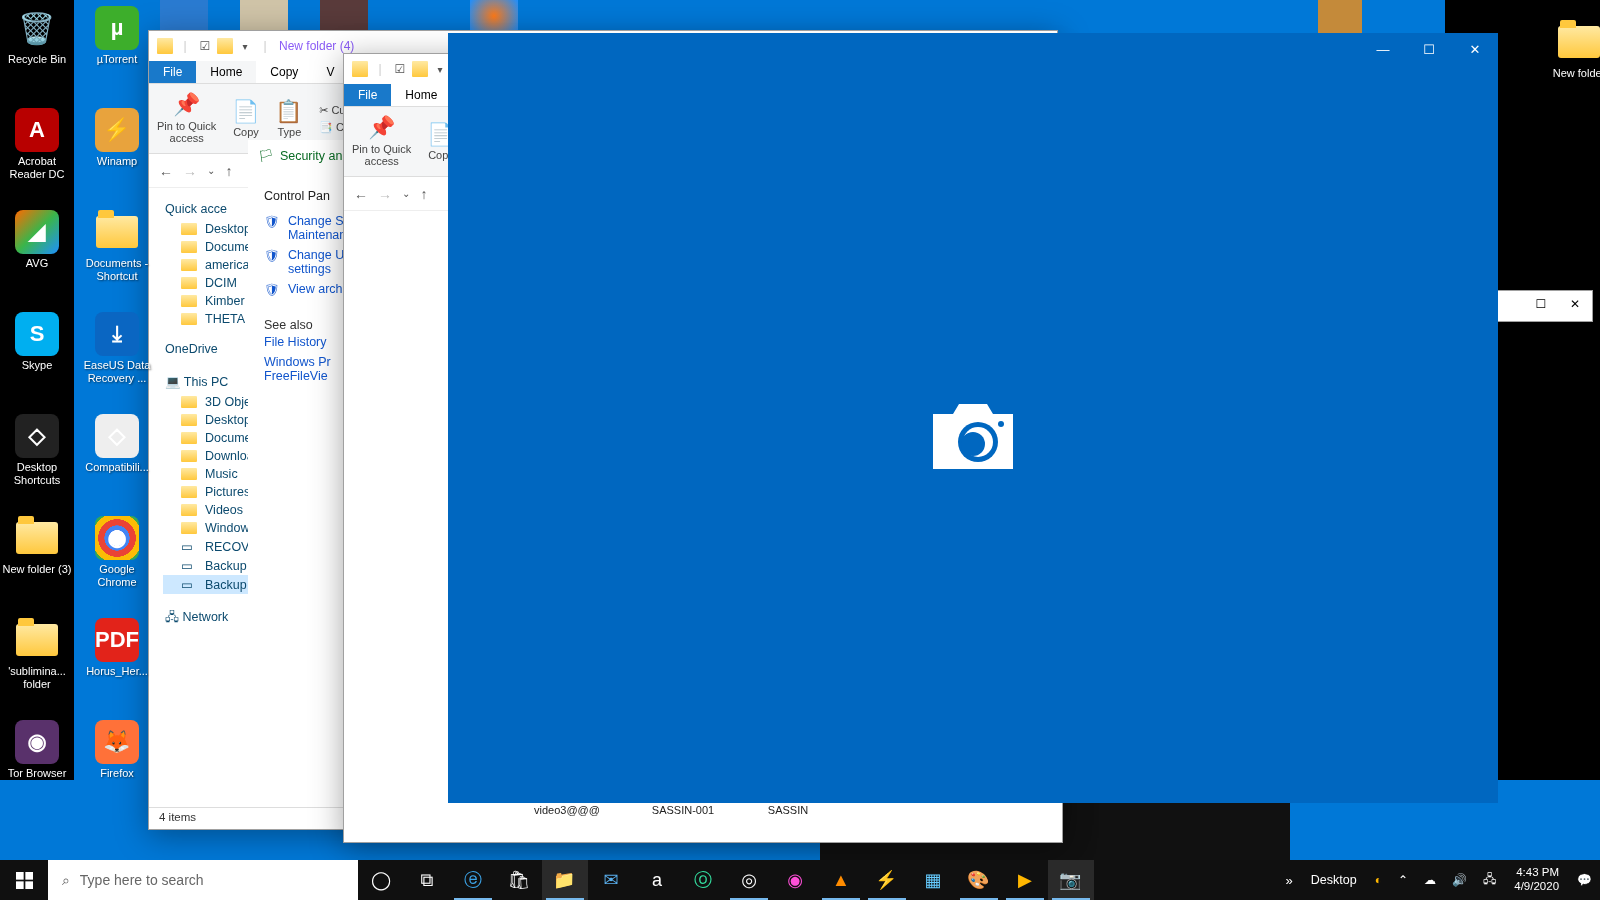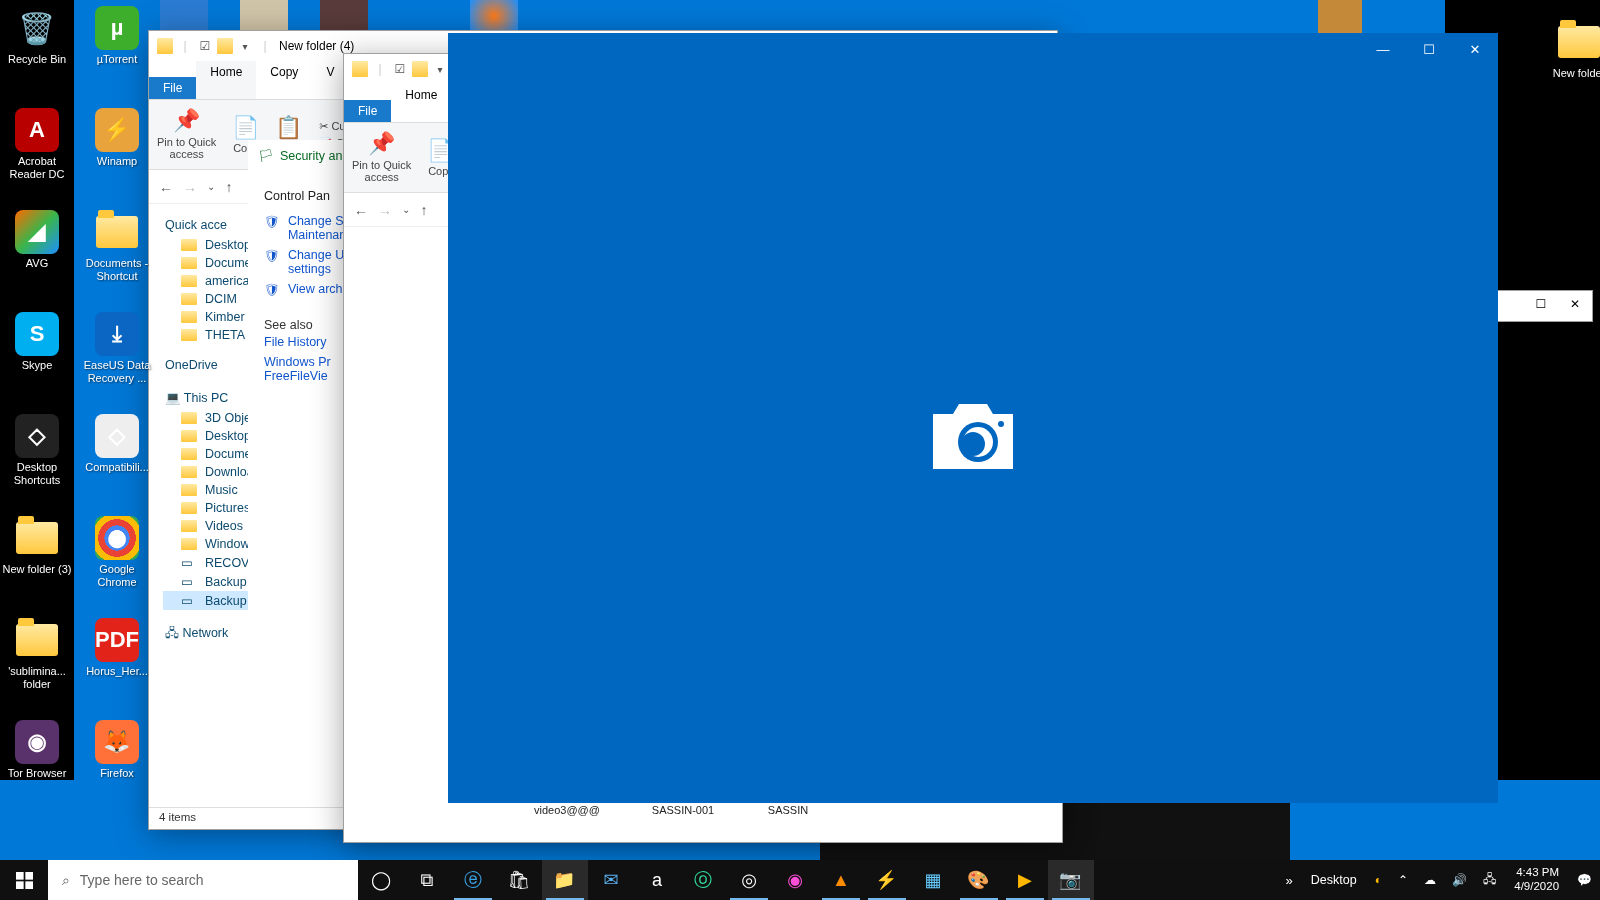--- a/index.html
+++ b/index.html
@@ -16,21 +16,21 @@
 .folder-ico { background:linear-gradient(#FFE9A2,#FFC83D); border-radius:3px; width:42px; height:32px; position:relative; }
 .folder-ico::before { content:""; position:absolute; top:-6px; left:2px; width:16px; height:8px; background:#FFC83D; border-radius:2px 2px 0 0; }
 
 
 .win { position:absolute; background:#fff; border:1px solid #a0a0a0; box-shadow:0 6px 30px rgba(0,0,0,.35); }
 .win .titlebar { height:30px; background:#fff; display:flex; align-items:center; font-size:12px; padding-left:8px; gap:6px; }
 .win .qat { display:flex; gap:4px; align-items:center; }
 .win .qat span { width:16px; height:16px; display:inline-flex; align-items:center; justify-content:center; color:#555; }
 .ribbon-tabs { display:flex; font-size:12px; border-bottom:1px solid #ddd; }
 .ribbon-tabs .tab { padding:4px 14px; cursor:pointer; }
-.ribbon-tabs .tab.file { background:#1979CA; color:#fff;margin-top:16px; }
+.ribbon-tabs .tab.file { background:#1979CA; color:#fff; }
 .ribbon-area { height:70px; background:#f5f6f7; border-bottom:1px solid #ddd; display:flex; align-items:center; padding:4px 8px; gap:16px; font-size:11px; color:#444; }
 .ribbon-btn { text-align:center; line-height:1.15; cursor:pointer; }
 .ribbon-btn .ic { font-size:22px; color:#5b8ec1; display:block; margin-bottom:2px; }
 .navrow { height:34px; display:flex; align-items:center; gap:10px; padding:0 10px; color:#555; font-size:14px; border-bottom:1px solid #eee; }
 .tree { padding:10px 14px; font-size:12.5px; color:#0c4a6e; overflow:hidden; }
 .tree-item { display:flex; align-items:center; gap:8px; padding:2px 4px 2px 6px; white-space:nowrap; cursor:pointer; }
 .tree-item.sel { background:#cde8ff; }
 .tree .hdr { font-weight:400; padding:4px 4px 4px 2px; }
 .mini-folder { width:16px; height:12px; background:linear-gradient(#FFE9A2,#FFC83D); border-radius:1px; display:inline-block; }
 .status { position:absolute; bottom:0; left:0; right:0; height:22px; border-top:1px solid #ddd; font-size:11.5px; padding:3px 10px; color:#333; }
@@ -95,21 +95,21 @@
             <span class="mini-folder"></span>
           </span>
         <span style="color:#ccc">|</span>
         <span>☑</span>
         <span>
             <span class="mini-folder"></span>
           </span>
         <span style="font-size:10px">▾</span>
         <span style="color:#ccc">|</span>
       </span>
-      <span style="color:#000000">New folder (4)</span>
+      <span style="color:#8b5cf6">New folder (4)</span>
     </div>
     <div class="ribbon-tabs">
       <div class="tab file">File</div>
       <div class="tab" style="background:#f5f6f7">Home</div>
       <div class="tab">Copy</div>
       <div class="tab">V</div>
     </div>
     <div class="ribbon-area">
       <div class="ribbon-btn"><span class="ic">📌</span><span style="white-space:pre">Pin to Quick
 access</span></div>

